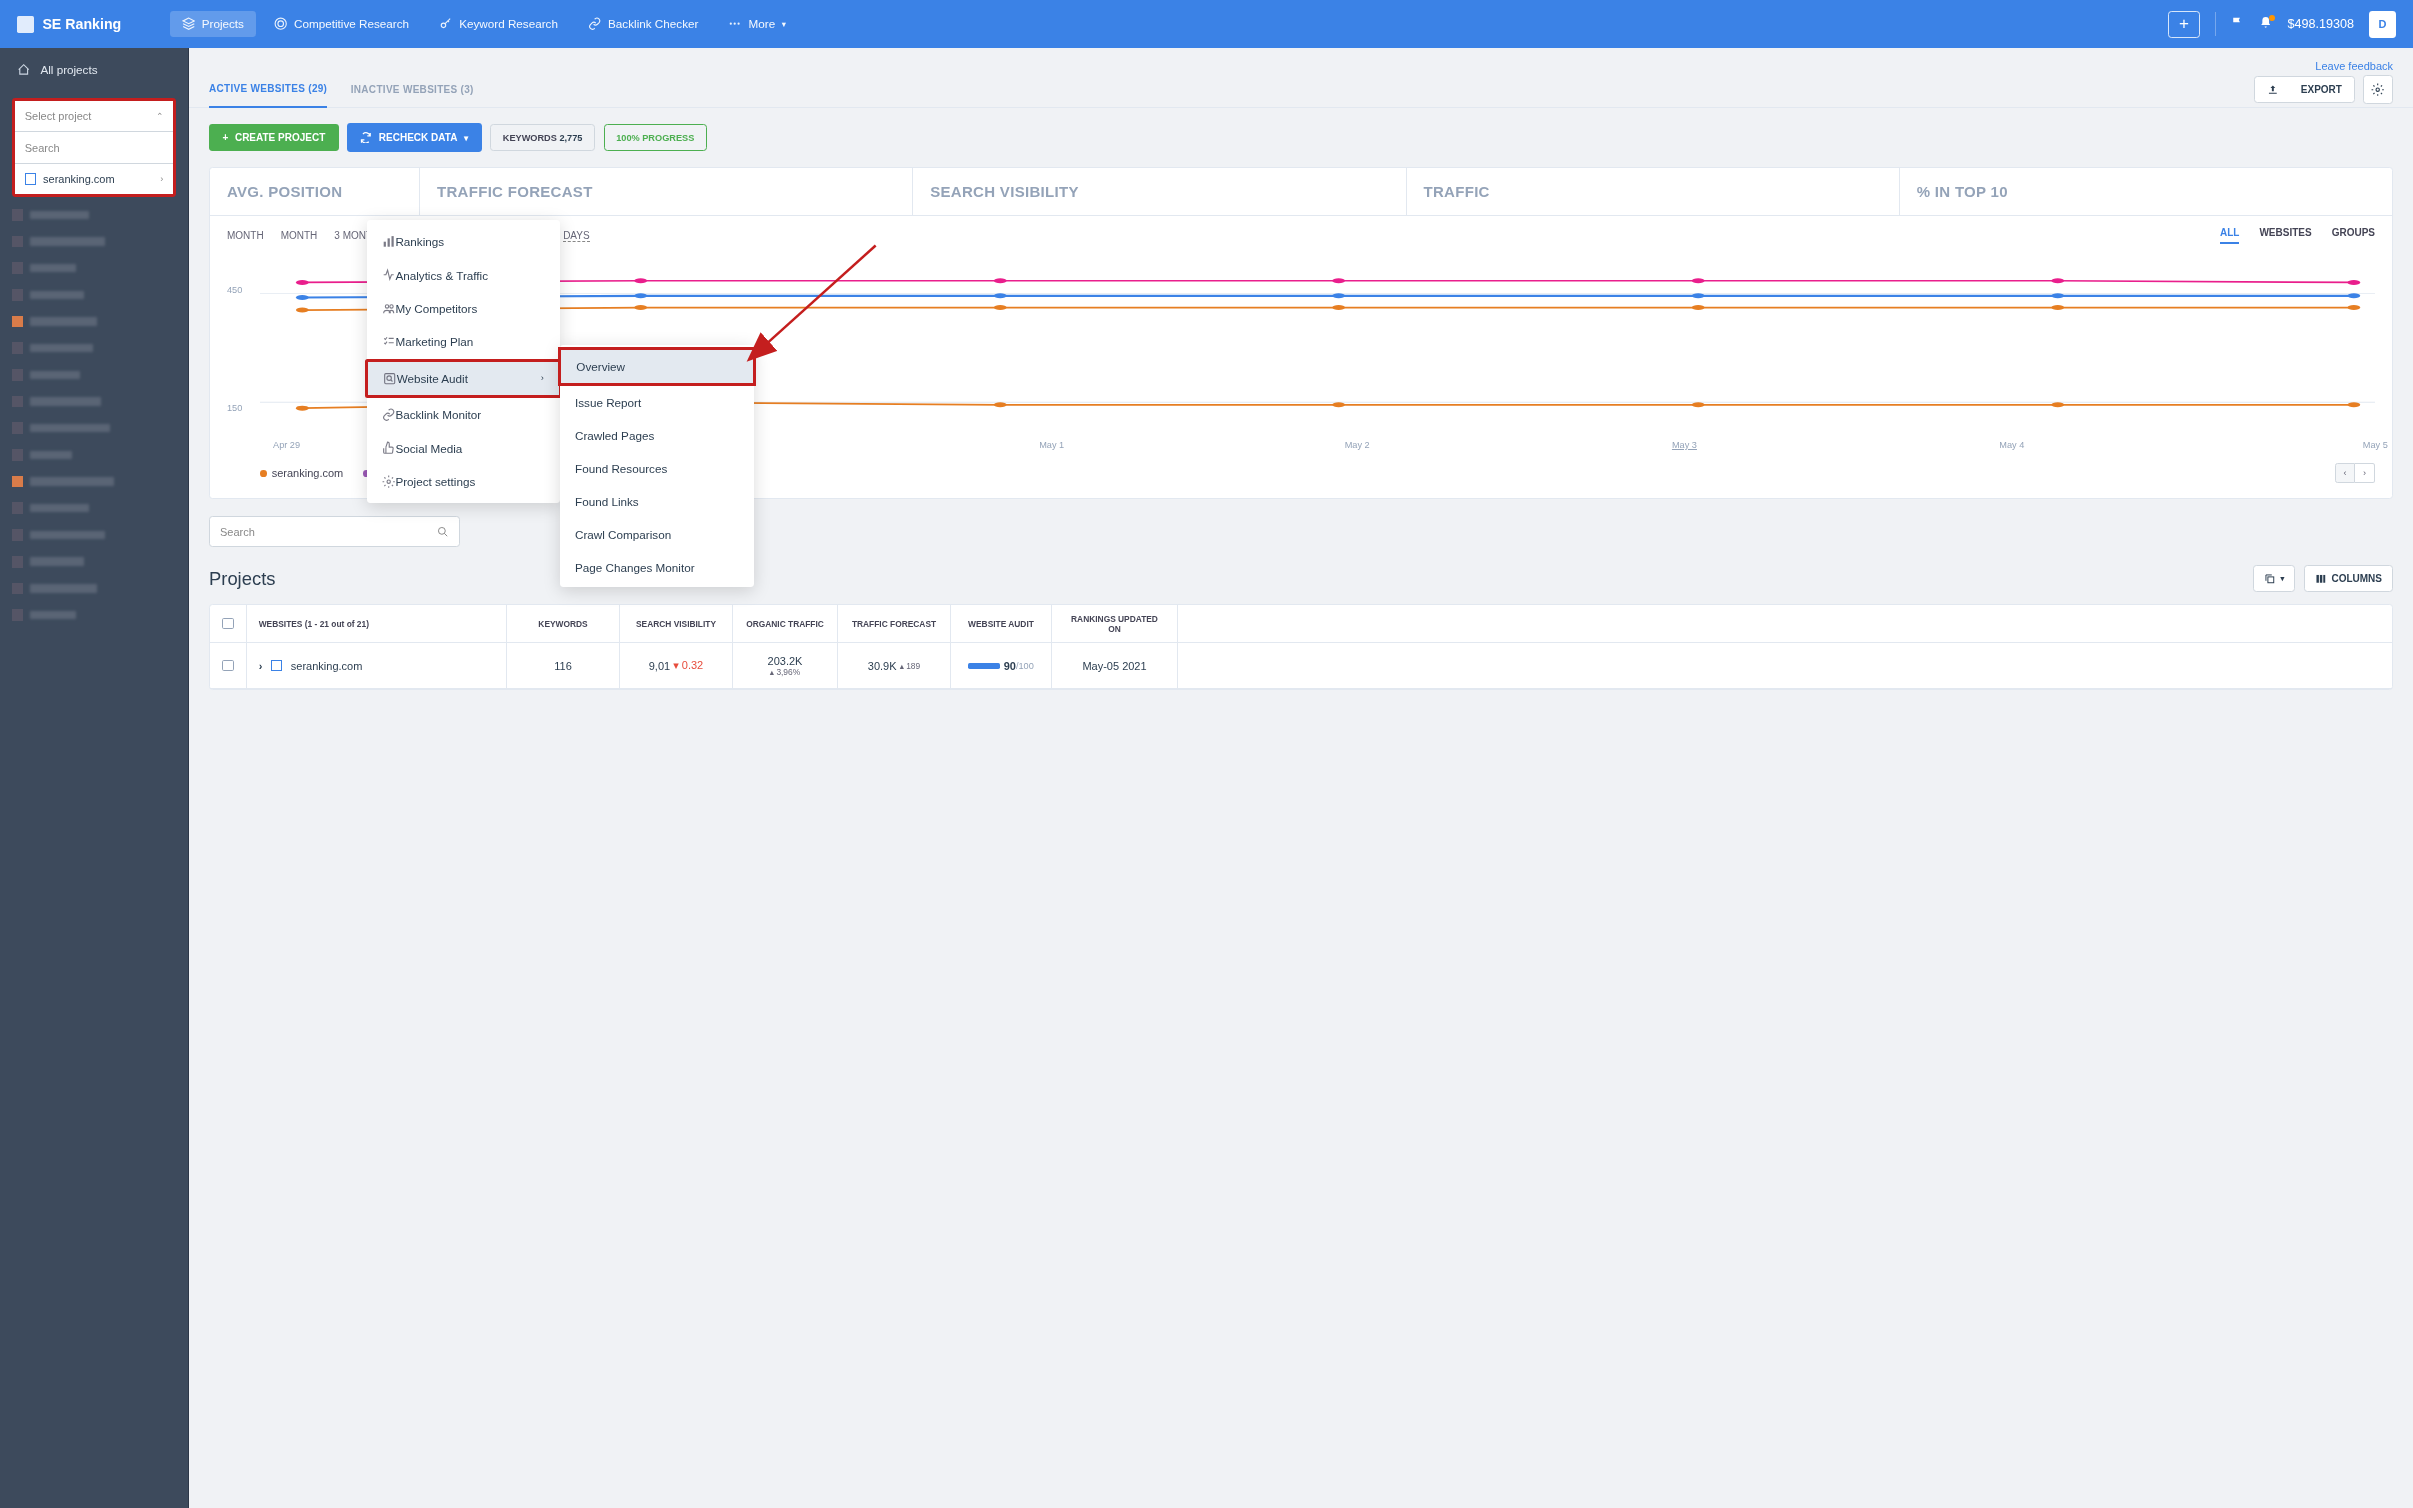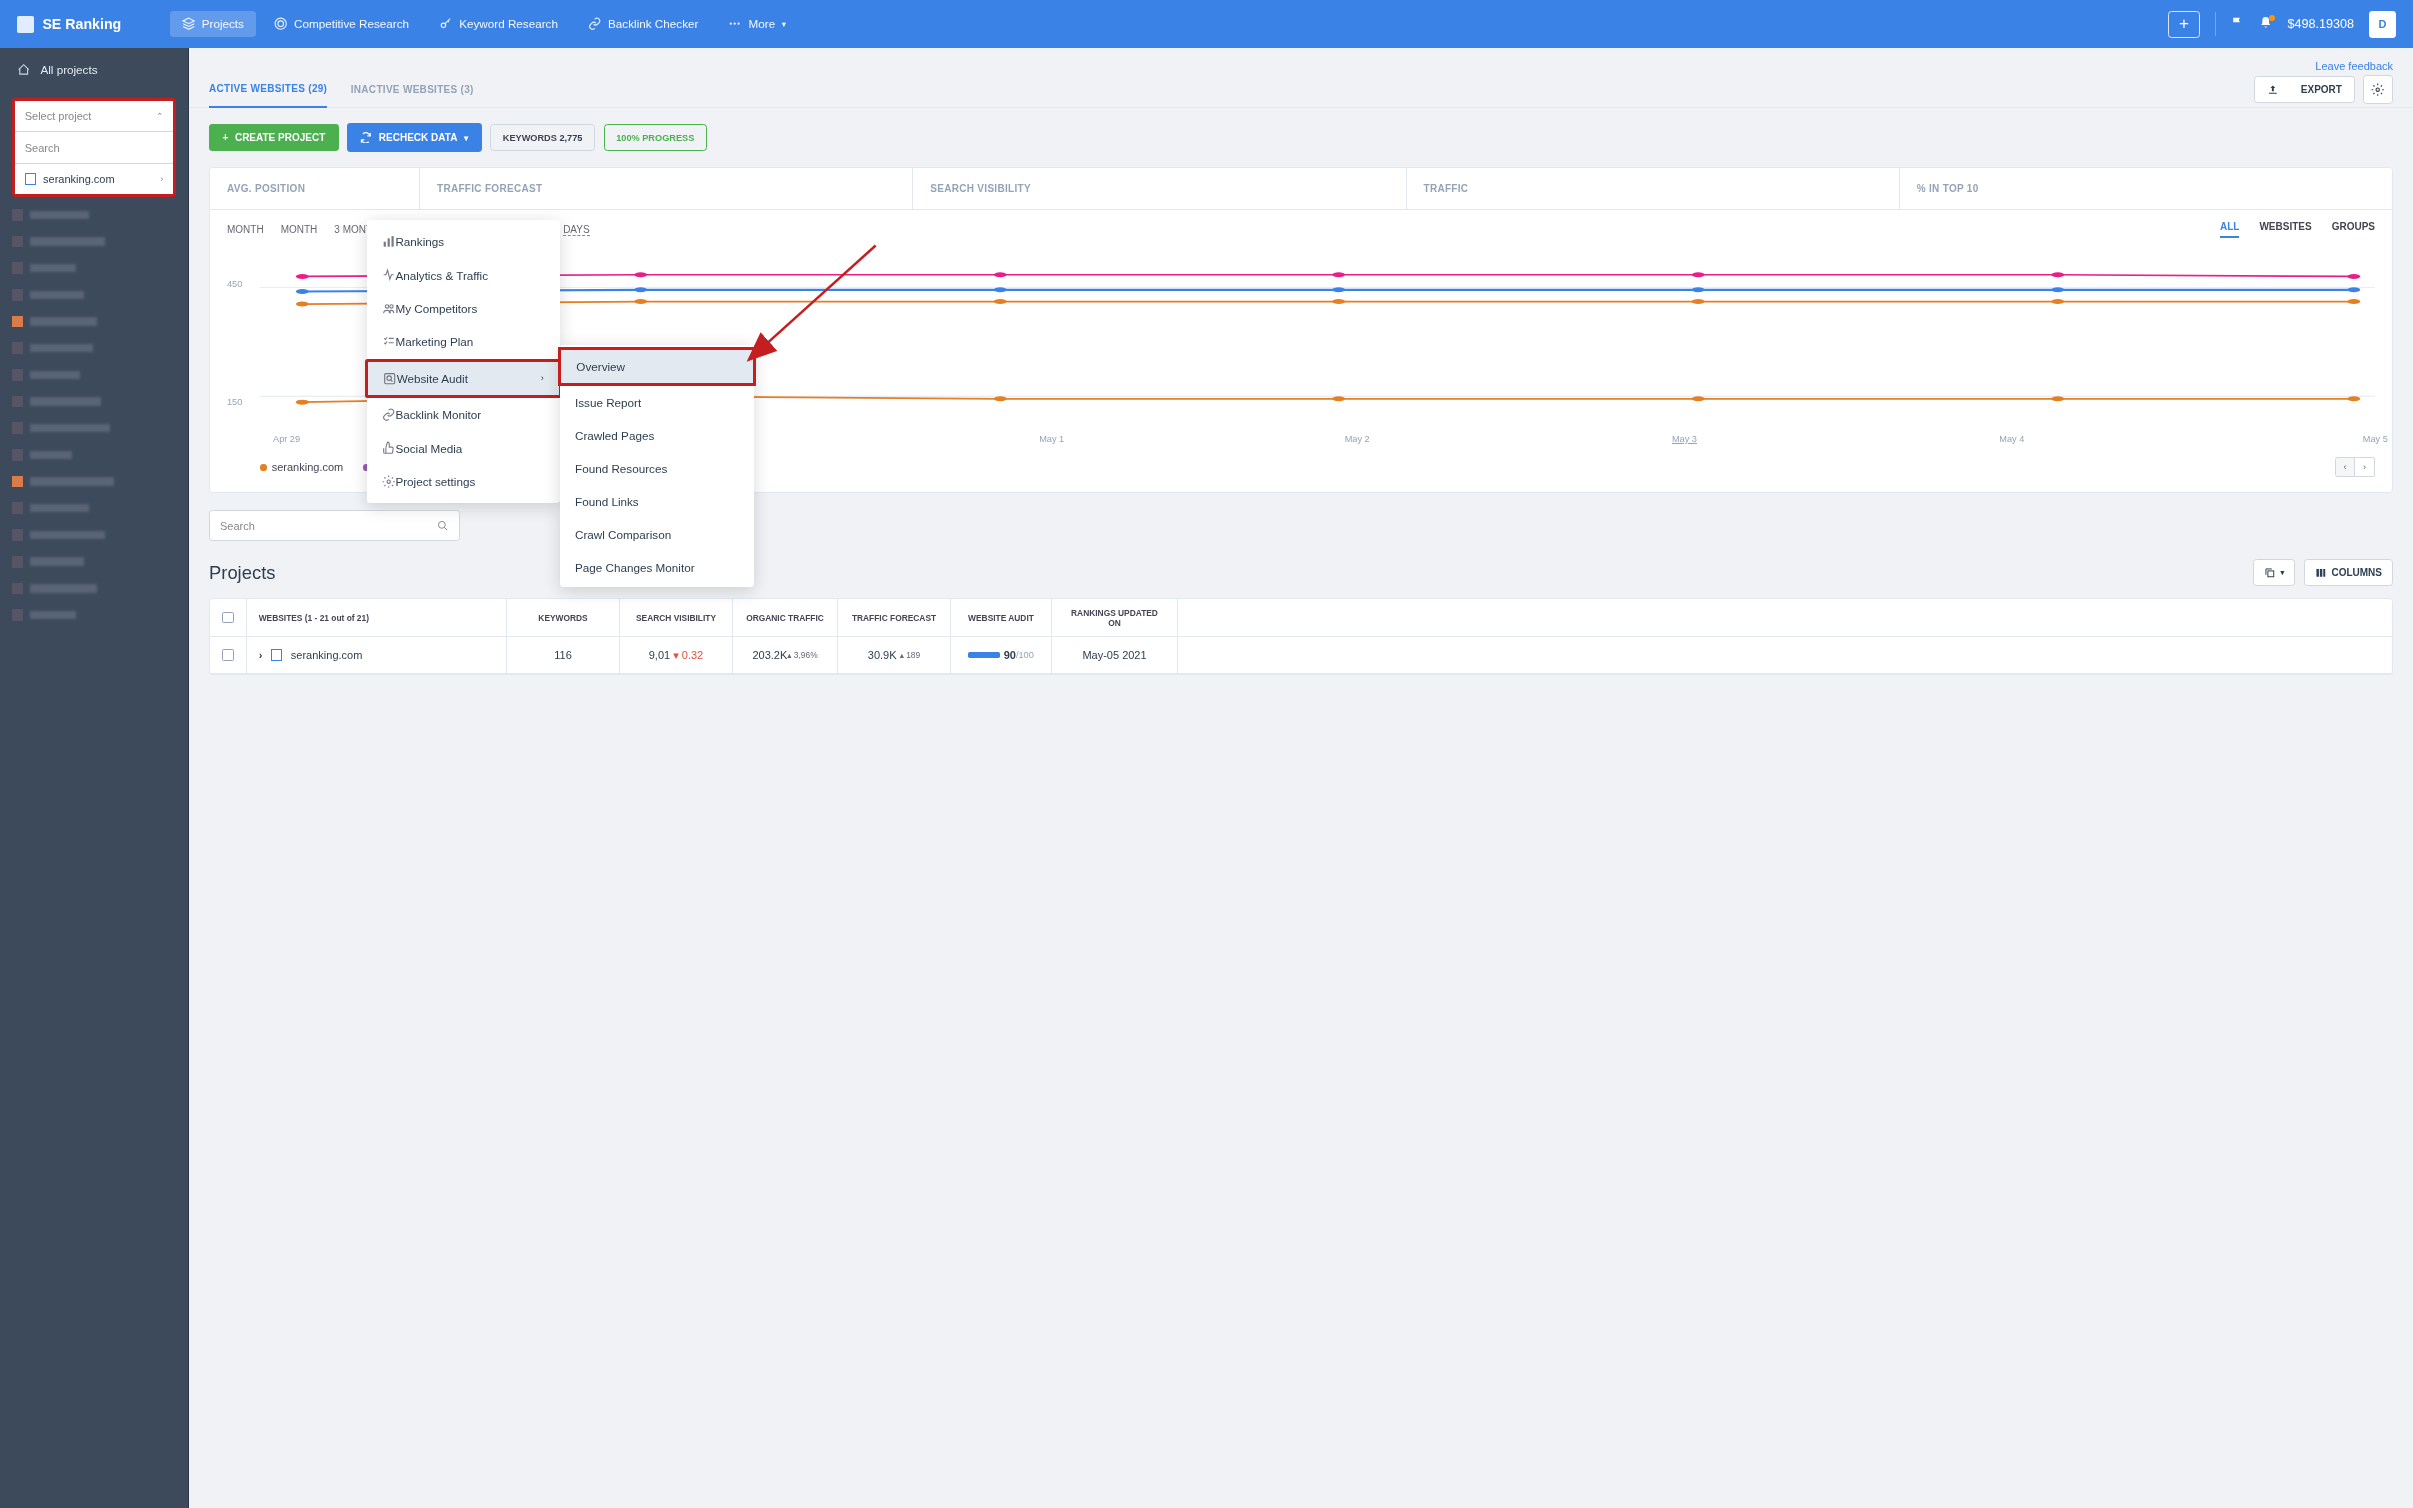--- a/index.html
+++ b/index.html
@@ -37,21 +37,21 @@
 .tabs-right{margin-left:auto;display:flex;gap:8.4px;align-items:center;}
 .export-btn{background:#fff;border:0.8px solid #d0d7de;border-radius:3.4px;padding:6.7px 11.7px;display:flex;align-items:center;gap:22px;font-size:10px;font-weight:700;cursor:pointer;}
 .gear-btn{background:#fff;border:0.8px solid #d0d7de;border-radius:3.4px;width:30px;height:28.5px;display:flex;align-items:center;justify-content:center;cursor:pointer;}
 .toolbar{display:flex;gap:8.4px;padding:15px 20px;align-items:center;}
 .btn-green{background:#4caf50;color:#fff;border:none;border-radius:3.4px;padding:8.4px 13.4px;font-size:10px;font-weight:700;display:flex;align-items:center;gap:6.7px;cursor:pointer;}
 .btn-blue{background:#3b82e6;color:#fff;border:none;border-radius:3.4px;padding:8.4px 13.4px;font-size:10px;font-weight:700;display:flex;align-items:center;gap:6.7px;cursor:pointer;}
 .kw-pill{border:0.8px solid #d0d7de;border-radius:3.4px;padding:7.5px 11.7px;font-size:9.2px;font-weight:700;color:#445;}
 .prog-pill{border:0.8px solid #4caf50;color:#4caf50;border-radius:3.4px;padding:7.5px 11.7px;font-size:9.2px;font-weight:700;}
 .chart-card{margin:0 20px;background:#fff;border:0.8px solid #e2e8f0;border-radius:3.4px;}
 .metric-tabs{display:flex;border-bottom:0.8px solid #e2e8f0;}
-.metric-tab{flex:1;padding:15px 17px;font-size:10px;font-weight:700;color:#94a3b8;letter-spacing:0.3px;border-right:0.8px solid #e2e8f0;cursor:pointer;}
+.metric-tab{flex:1;padding:15px 17px;font-size:15px;font-weight:700;color:#94a3b8;letter-spacing:0.3px;border-right:0.8px solid #e2e8f0;cursor:pointer;}
 .metric-tab:last-child{border-right:none;}
 .chart-filters{display:flex;align-items:center;padding:11.7px 17px;gap:17px;font-size:10px;color:#667;}
 .filter-right{margin-left:auto;display:flex;gap:20px;}
 .filter-opt{font-size:10px;font-weight:700;color:#445;cursor:pointer;}
 .filter-opt.active{color:#3b82e6;border-bottom:2.5px solid #3b82e6;padding-bottom:3.4px;}
 .chart-area{height:201px;padding:8.4px 17px 25px 50px;position:relative;}
 .chart-svg{width:100%;height:100%;}
 .legend{display:flex;gap:20px;padding:6.7px 17px 15px 50px;align-items:center;}
 .legend-item{display:flex;align-items:center;gap:5px;font-size:11px;color:#445;}
 .legend-dot{width:6.7px;height:6.7px;border-radius:50%;}
@@ -439,21 +439,21 @@
           </div>
         <div class="td col-site">
           <span style="font-weight:700;">›</span>
           <span class="proj-icon" style="border-color:#3b82e6;"></span>
           <span>seranking.com</span>
         </div>
         <div class="td col-kw">116</div>
         <div class="td col-sv">
           <span>9,01</span>&nbsp;<span class="down-red">▾ 0.32</span>
         </div>
-        <div class="td col-ot" style="flex-direction:row;">
+        <div class="td col-ot" style="flex-direction:column;">
           <span>203.2K</span>
           <span class="up-grn">▴ 3,96%</span>
         </div>
         <div class="td col-tf">
           <span>30.9K</span>&nbsp;<span class="up-grn">▴ 189</span>
         </div>
         <div class="td col-wa">
           <span class="audit-bar"></span>
           <span style="font-weight:600;">90</span>
             <span style="color:#94a3b8;font-size:9.2px;">/100</span>

